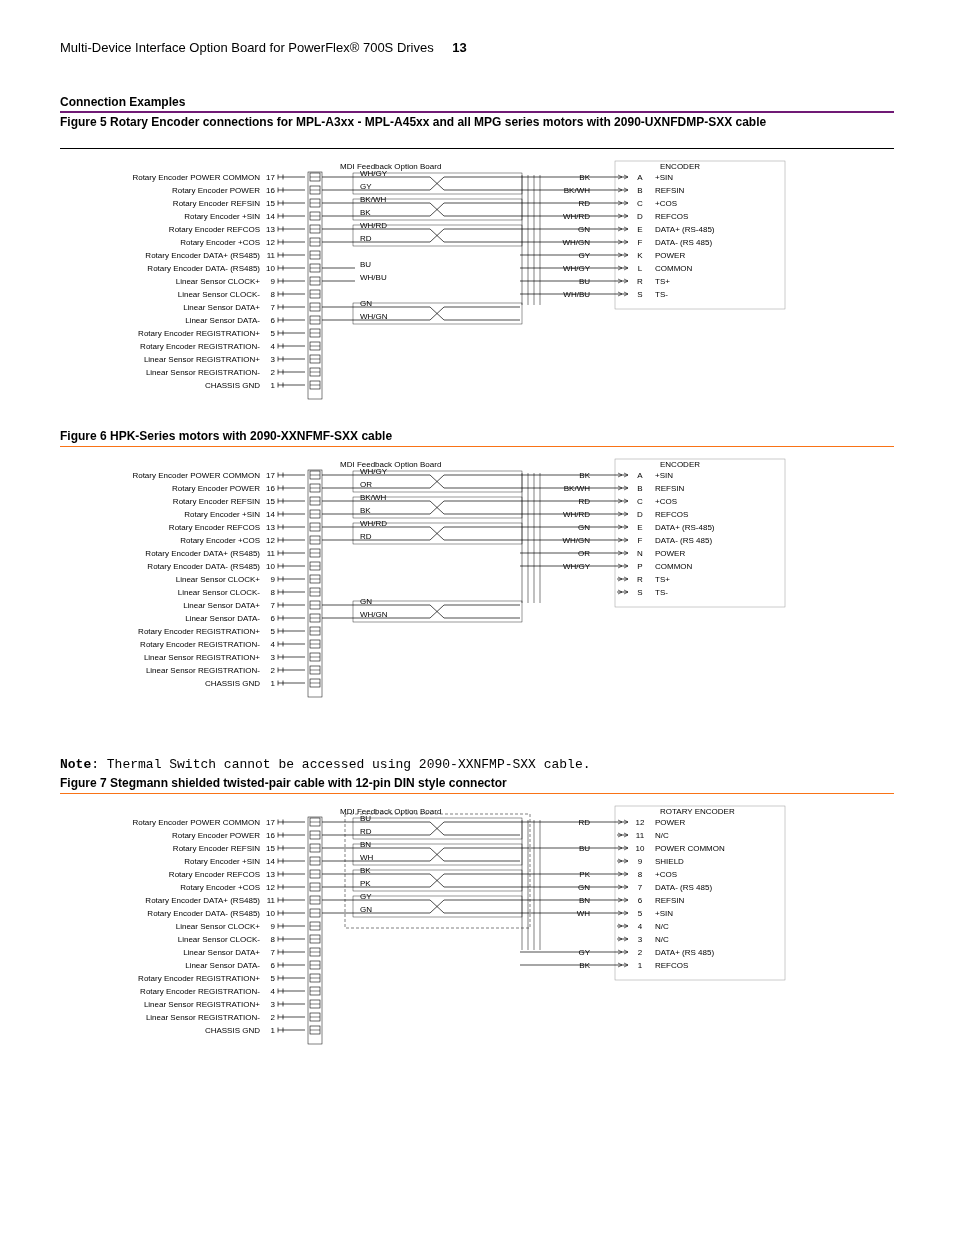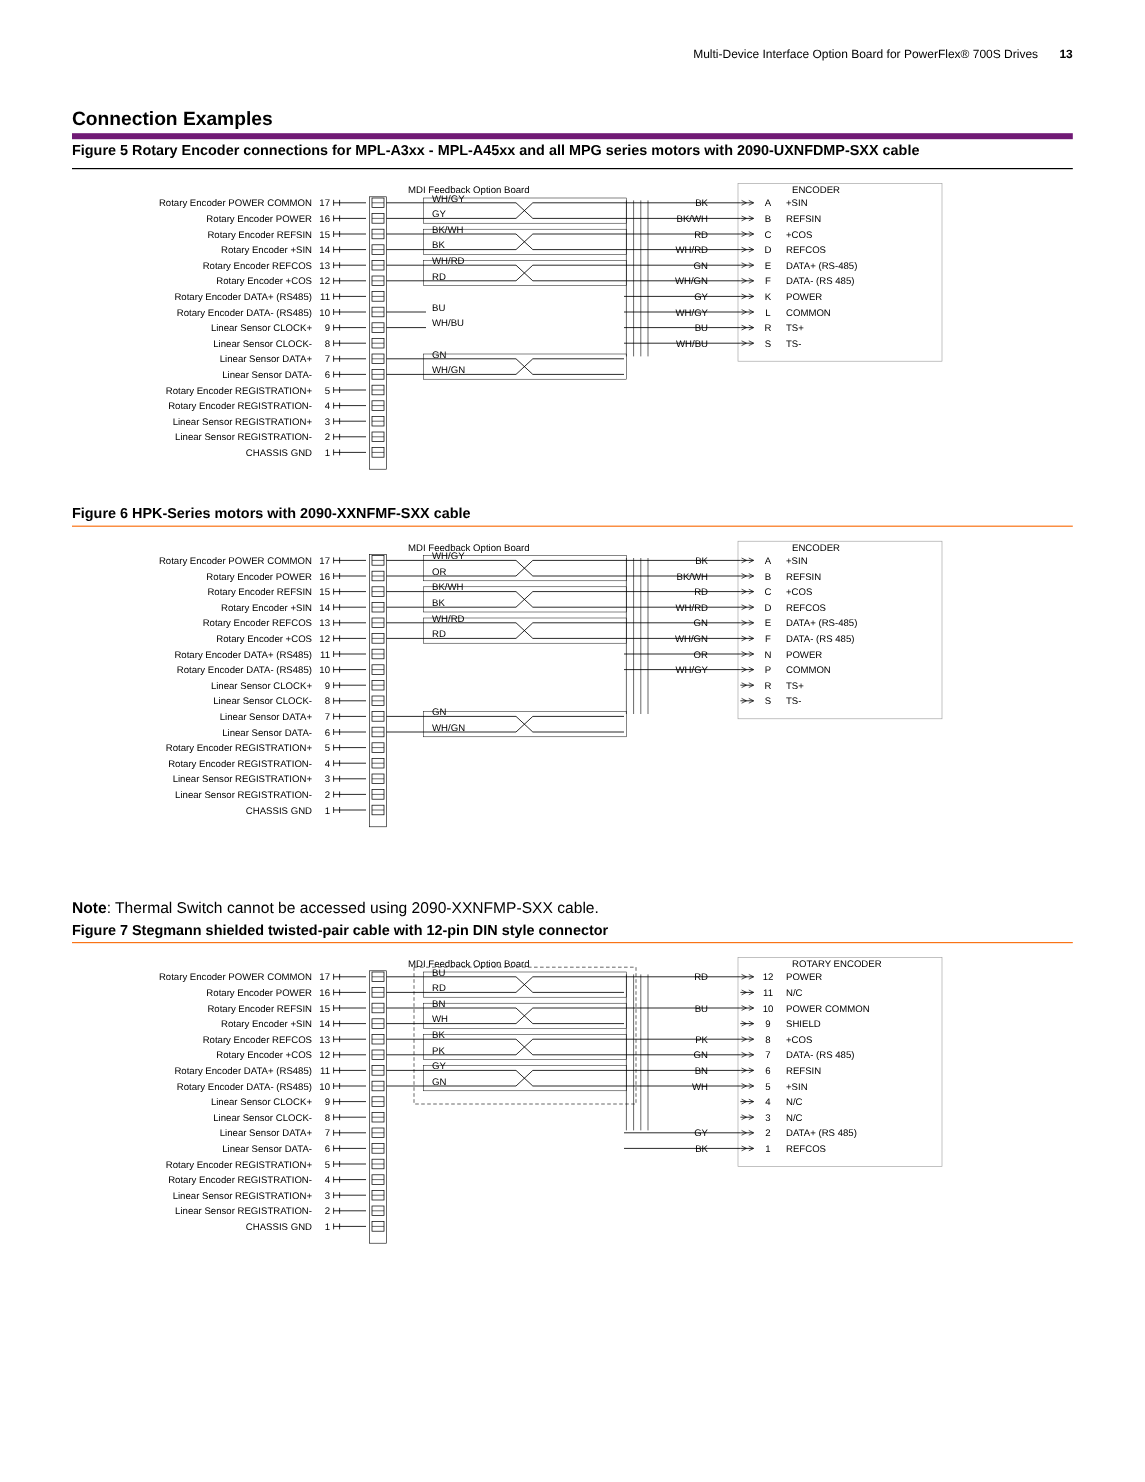--- a/index.html
+++ b/index.html
@@ -5,53 +5,52 @@
   body {
     font-family: Arial, Helvetica, sans-serif;
     font-size: 9px;
     margin: 0;
     padding: 40px 60px;
     background: #fff;
     color: #000;
     width: 834px;
   }
   .header-line {
-    text-align: right;
-    font-size: 10px;
+    font-size: 13px;
     margin-bottom: 40px;
   }
   .header-line b { margin-left: 15px; }
   .section-title {
     font-weight: bold;
-    font-size: 16px;
-    border-bottom: 5px solid #701a75;
+    font-size: 12px;
+    border-bottom: 2px solid #701a75;
     padding-bottom: 2px;
     margin-bottom: 2px;
   }
   .figure-caption {
     font-weight: bold;
     font-size: 12px;
     border-bottom: 1px solid #f97316;
     padding-bottom: 3px;
     margin-bottom: 8px;
   }
   .figure-caption-no-border {
     font-weight: bold;
     font-size: 12px;
     margin-bottom: 8px;
     border-bottom: 1px solid #000;
-    padding-bottom: 8px;
+    padding-bottom: 19px;
   }
   .diagram {
     margin: 0 auto 20px auto;
     width: 760px;
     height: auto;
   }
   .note-text {
-    font-family: Liberation Sans, sans-serif;
+    font-family: Liberation Mono, monospace;
     font-size: 13px;
     margin: 10px 0 4px 0;
   }
   .note-text b { font-weight: bold; }
   text { font-family: Arial, sans-serif; }
   .lbl-left { font-size: 8px; text-anchor: end; }
   .lbl-num { font-size: 8px; }
   .lbl-wire { font-size: 8px; }
   .lbl-enc { font-size: 8px; }
   .lbl-enc-r { font-size: 8px; }

